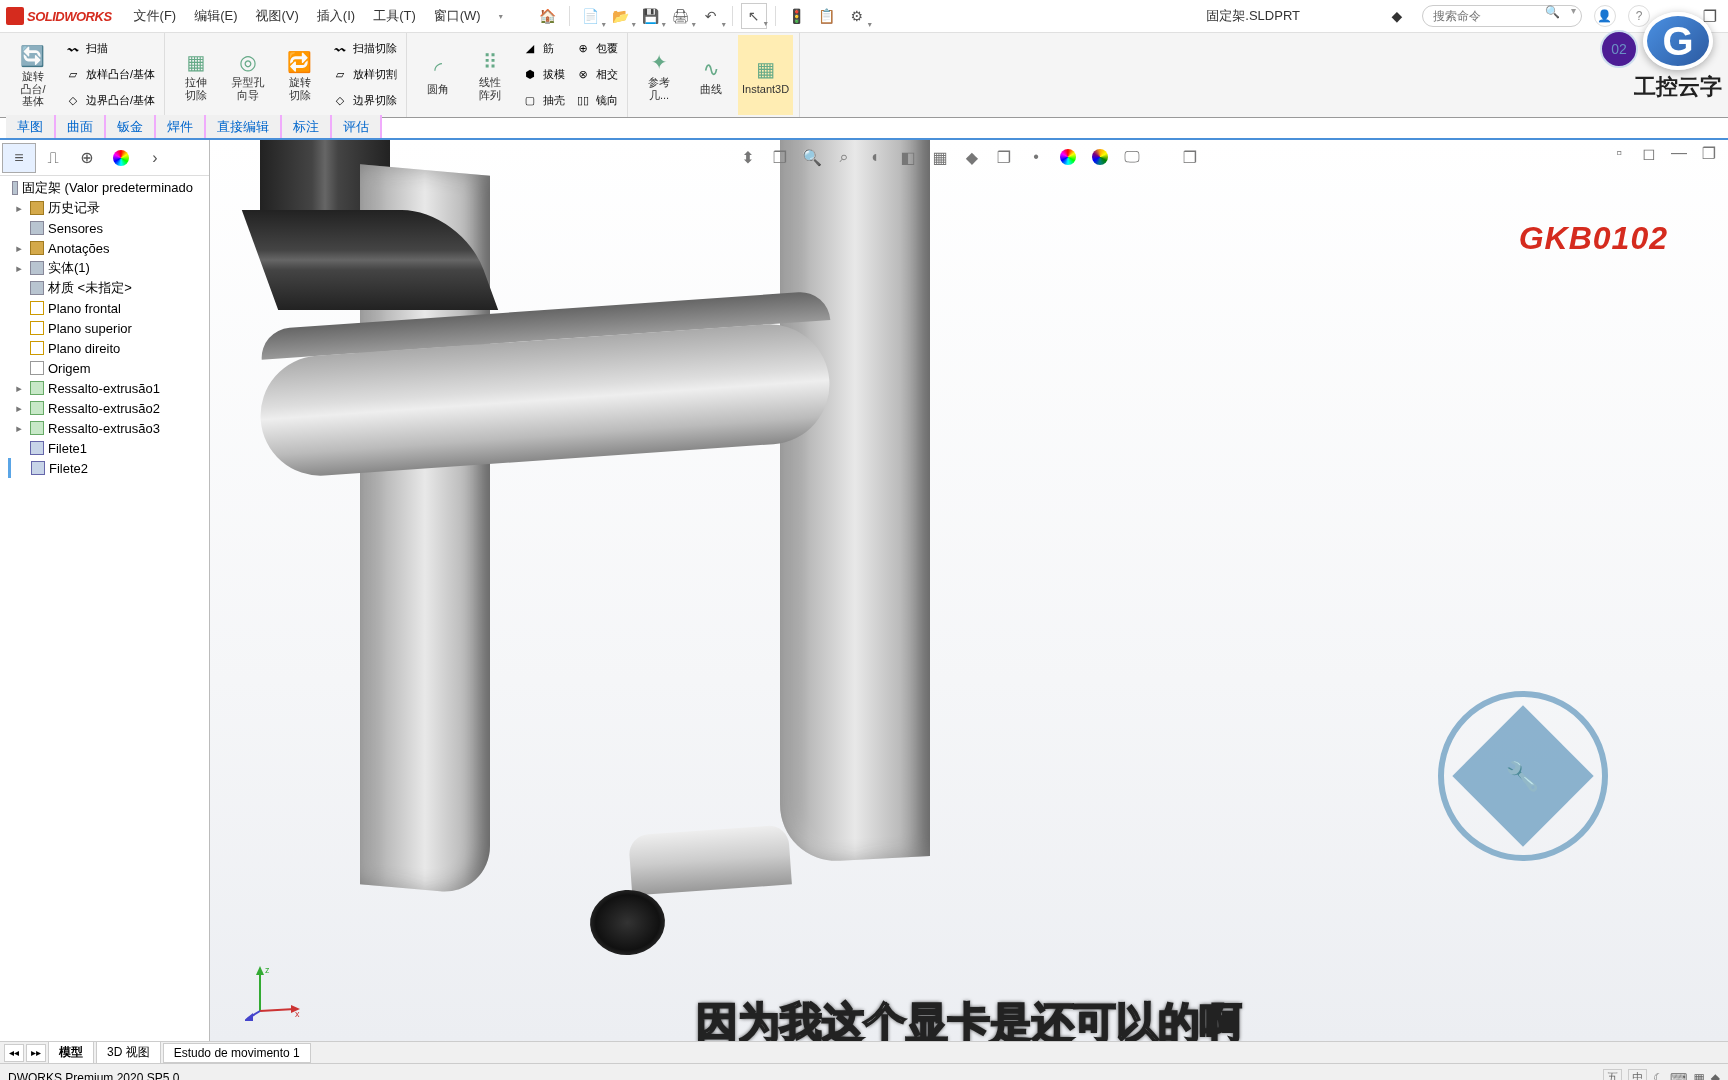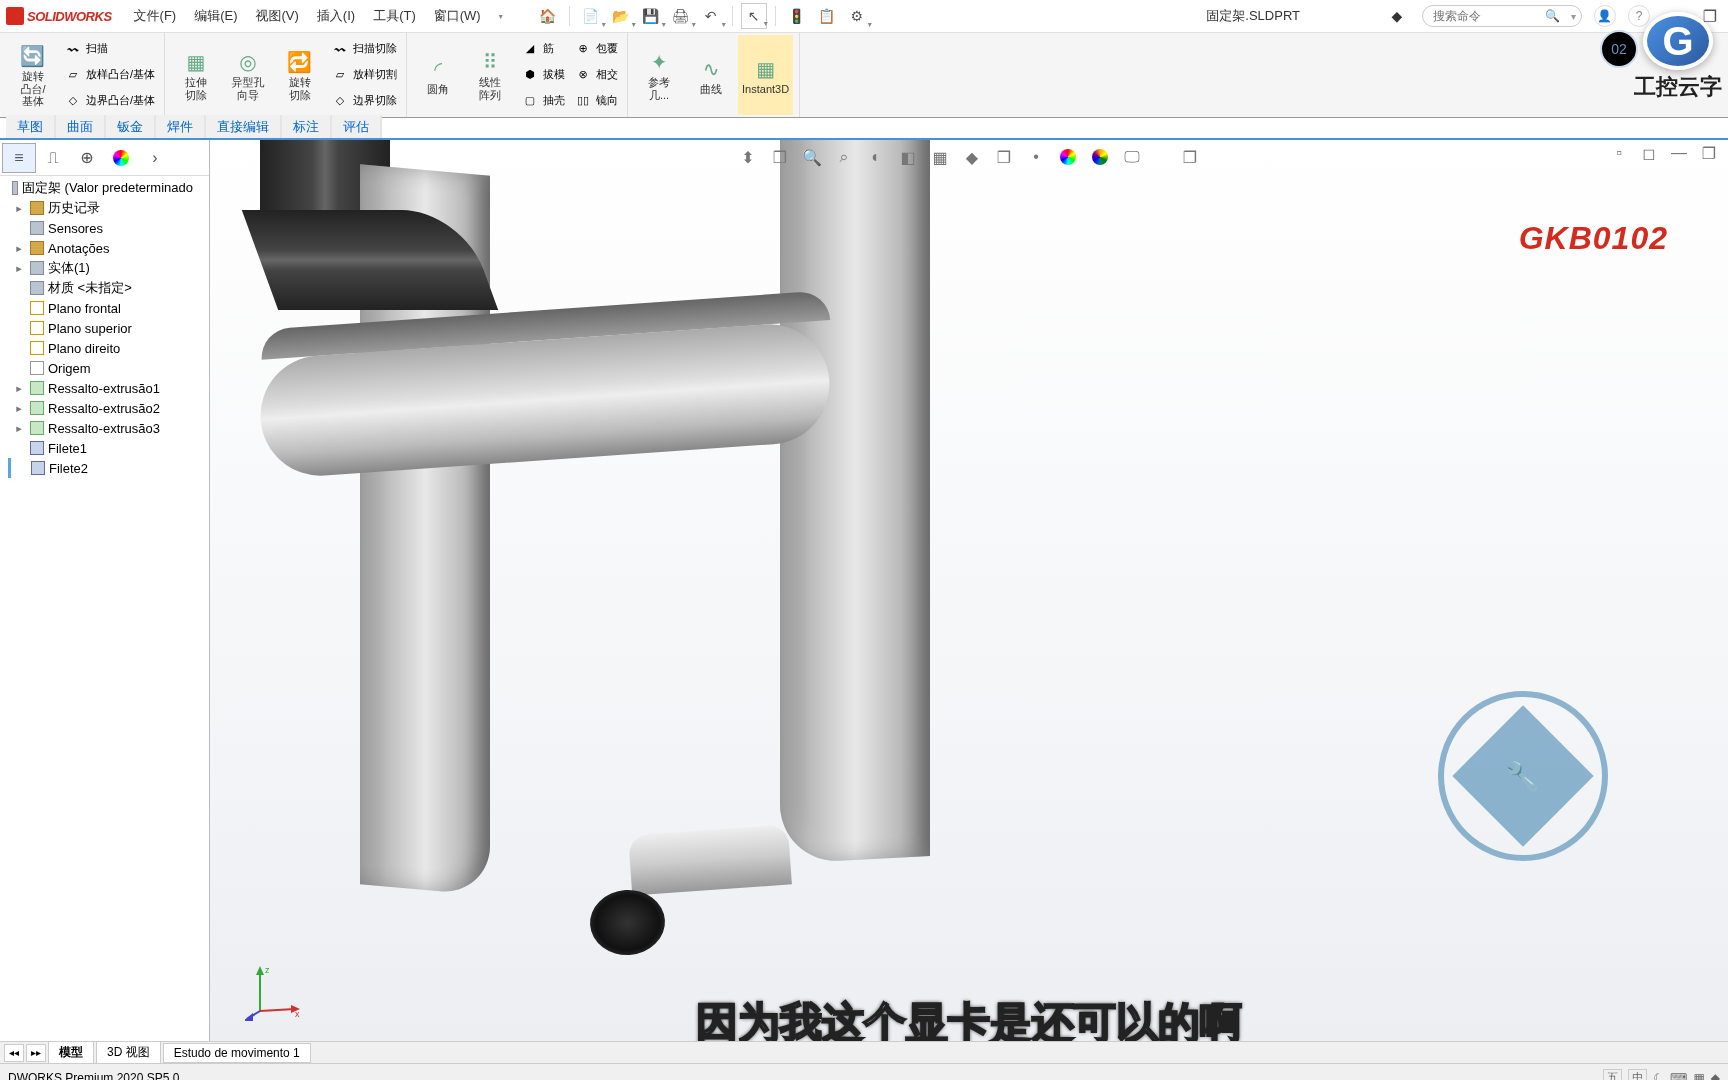--- a/index.html
+++ b/index.html
@@ -6,21 +6,21 @@
 body { width: 1728px; height: 1080px; background: #fff; overflow: hidden; position: relative; }
 
 
 .menubar { height: 30px; display: flex; align-items: center; background: #fff; padding: 16px 6px; gap: 2px; border-bottom: 1px solid #e0e0e0;}
 .logo { color: #d52b1e; font-weight: bold; font-size: 13px; font-style: italic; letter-spacing: -0.5px; margin-right: 12px; display:flex; align-items:center;}
 .logo-icon { width:18px; height:18px; background:#d52b1e; margin-right:3px; border-radius:2px; display:inline-block;}
 .menu-item { font-size: 13px; color: #333; padding: 3px 8px; cursor: pointer; }
 .menubar-right { margin-left: auto; display: flex; align-items: center; gap: 12px; }
 .doc-title { font-size: 13px; color: #333; }
 .search-box { width: 160px; height: 22px; border: 1px solid #ccc; border-radius: 11px; padding: 0 10px; font-size: 12px; background:#fff;}
-.search-wrap { position:relative; display:flex; align-items:center;}
+.search-wrap { position:relative; display:flex; }
 .search-wrap .mag { position:absolute; right:22px; color:#999; font-size:12px;}
 .search-wrap .dd { position:absolute; right:6px; color:#999; font-size:10px;}
 .icon-btn-sm { width: 22px; height: 22px; border: 1px solid #ddd; border-radius: 50%; display: flex; align-items: center; justify-content: center; cursor: pointer; color:#888; font-size:12px;}
 .win-btn { width: 24px; height: 20px; display: flex; align-items: center; justify-content: center; cursor: pointer; color:#555;}
 .quick-icons { display:flex; align-items:center; gap:4px; margin-left:30px;}
 .qicon { width:26px; height:26px; display:flex; align-items:center; justify-content:center; cursor:pointer; font-size:14px; color:#555; position:relative;}
 .qicon.dd::after { content:"▾"; font-size:8px; position:absolute; right:-2px; bottom:0; color:#888;}
 .qicon.home { color:#888;}
 .qicon.doc { color:#888;}
 .sep-v { width:1px; height:20px; background:#ddd; margin:0 4px;}
@@ -33,21 +33,21 @@
 .ribbon-btn .ricon { width: 28px; height: 28px; display:flex; align-items:center; justify-content:center; font-size:20px; color:#6a8;}
 .ribbon-btn .rlabel { font-size: 11px; line-height: 1.15; white-space:pre;}
 .ribbon-col { display:flex; flex-direction:column; gap:0px;}
 .ribbon-sm { display:flex; align-items:center; gap:3px; font-size:11px; padding:1px 3px; cursor:pointer; height:26px;}
 .ribbon-sm .smicon { width:20px; height:20px; display:inline-flex; align-items:center; justify-content:center;}
 .ribbon-btn.highlighted { background:#ffedb3;}
 
 
 .tabstrip { height: 22px; display: flex; align-items: flex-end; padding-left: 6px; background:#fff; border-bottom:2px solid #4a90d9; position:relative; top:0;}
 .tab { font-size: 13px; padding: 2px 10px; cursor: pointer; color: #0066cc; border:1px solid transparent; border-bottom:none; background:#f0f0f0; margin-right:2px;}
-.tabstrip-inner { display:flex; background:#e5e5e5;}
+.tabstrip-inner { display:flex; background:#f0abfc;}
 
 
 .main { display: flex; height: calc(1080px - 30px - 85px - 22px - 20px - 22px); }
 .sidebar { width: 210px; border-right: 1px solid #bbb; display: flex; flex-direction: column; background:#fff; overflow:hidden;}
 .side-toolbar { height: 36px; display: flex; align-items: center; gap: 0px; border-bottom: 1px solid #ddd; padding:2px; background:#fff;}
 .side-tbtn { width: 34px; height: 30px; display:flex; align-items:center; justify-content:center; border:1px solid transparent; cursor:pointer; font-size:16px; color:#555;}
 .side-tbtn.active { border:1px solid #aaa; background:#e6f0ff;}
 .tree { flex: 1; overflow: auto; font-size: 13px; padding: 2px 10px;}
 .tree-item { display: flex; align-items: center; gap: 4px; padding: 2px 6px 2px 2px; cursor: pointer; white-space:nowrap; height:20px;}
 .tree-item.indent { padding-left: 2px;}
@@ -93,21 +93,21 @@
 .btab.active { font-weight:bold;}
 
 
 .statusbar { height: 28px; display: flex; align-items: center; background: #f0f0f0; font-size: 12px; padding: 8px 8px; border-top:1px solid #ccc;}
 .status-right { margin-left:auto; display:flex; align-items:center; gap:6px; color:#666;}
 .status-chip { border:1px solid #ccc; padding:0 3px; font-size:11px;}
 
 
 .corner-logo { position:absolute; top:12px; right:-10px; width:120px; height:90px; display:flex; flex-direction:column; align-items:center;}
 .corner-logo .circ { width:70px; height:70px; border-radius:50%; background:linear-gradient(135deg,#4a90e2,#2c5aa0); display:flex; align-items:center; justify-content:center; color:#fff; font-size:40px; font-weight:bold; border:4px solid #fff; box-shadow:0 2px 8px rgba(0,0,0,0.3);}
-.corner-logo .badge { position:absolute; left:-18px; top:18px; width:38px; height:38px; border-radius:50%; background:#000000; border:2px solid #cde; display:flex; align-items:center; justify-content:center; font-size:14px; color:#6a90c4;}
+.corner-logo .badge { position:absolute; left:-18px; top:18px; width:38px; height:38px; border-radius:50%; background:#4c1d95; border:2px solid #cde; display:flex; align-items:center; justify-content:center; font-size:14px; color:#6a90c4;}
 .corner-logo .txt { font-size:22px; font-weight:bold; color:#222; margin-top:2px;}
 </style>
 </head>
 <body>
 
 <div class="menubar">
   <div class="logo">
     <span class="logo-icon"></span>
     <span>SOLIDWORKS</span>
   </div>

